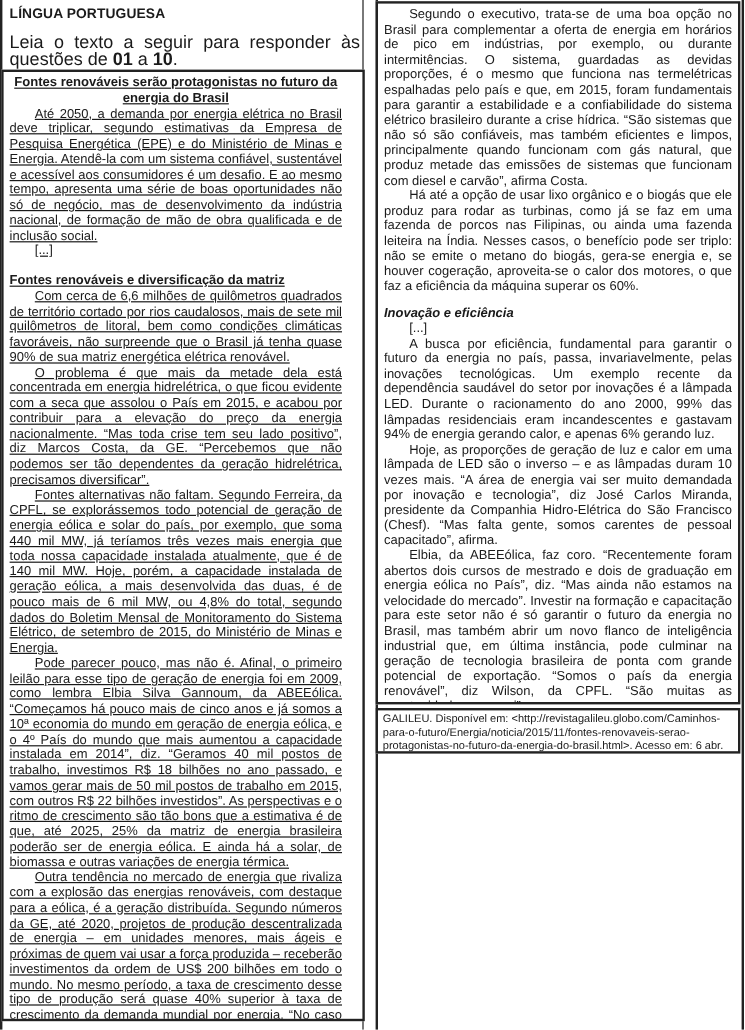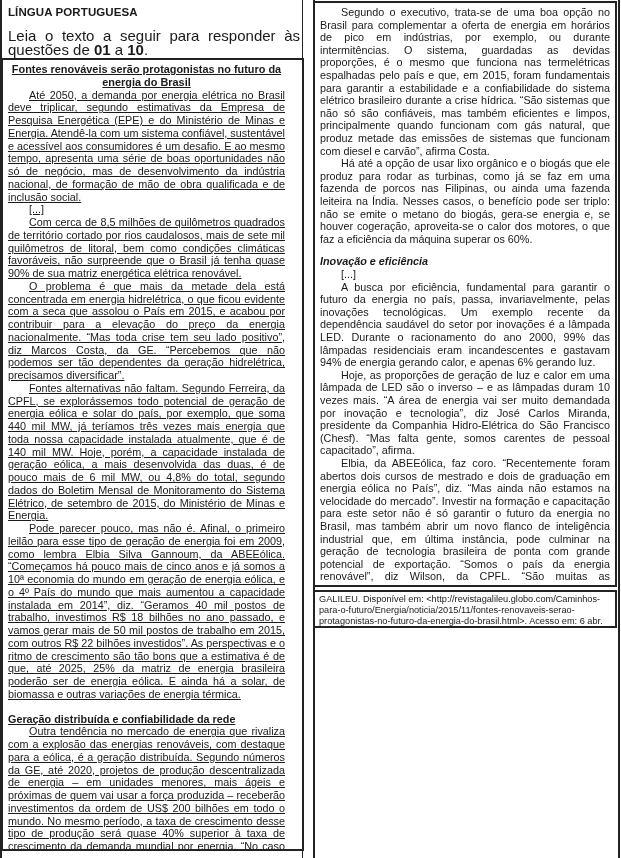--- a/index.html
+++ b/index.html
@@ -62,25 +62,25 @@
 <div id="header">
   <h1 id="section-title">LÍNGUA PORTUGUESA</h1>
   <p id="instruction"><span>Leia o texto a seguir para responder às questões de </span><b>01</b><span> a </span><b>10</b><span>.</span></p>
 </div>
 
 <div class="box" id="left-box">
   <h2 id="article-title">Fontes renováveis serão protagonistas no futuro da energia do Brasil</h2>
   <div>
       <p class="bp">Até 2050, a demanda por energia elétrica no Brasil deve triplicar, segundo estimativas da Empresa de Pesquisa Energética (EPE) e do Ministério de Minas e Energia. Atendê-la com um sistema confiável, sustentável e acessível aos consumidores é um desafio. E ao mesmo tempo, apresenta uma série de boas oportunidades não só de negócio, mas de desenvolvimento da indústria nacional, de formação de mão de obra qualificada e de inclusão social.</p>
       <p class="bp">[...]</p>
-      <p class="bp">Com cerca de 8,5 milhões de quilômetros quadrados de território cortado por rios caudalosos, mais de sete mil quilômetros de litoral, bem como condições climáticas favoráveis, não surpreende que o Brasil já tenha quase 90% de sua matriz energética elétrica renovável.</p>
+      <h3 class="bh">Fontes renováveis e diversificação da matriz</h3>
+      <p class="bp">Com cerca de 6,6 milhões de quilômetros quadrados de território cortado por rios caudalosos, mais de sete mil quilômetros de litoral, bem como condições climáticas favoráveis, não surpreende que o Brasil já tenha quase 90% de sua matriz energética elétrica renovável.</p>
       <p class="bp">O problema é que mais da metade dela está concentrada em energia hidrelétrica, o que ficou evidente com a seca que assolou o País em 2015, e acabou por contribuir para a elevação do preço da energia nacionalmente. “Mas toda crise tem seu lado positivo”, diz Marcos Costa, da GE. “Percebemos que não podemos ser tão dependentes da geração hidrelétrica, precisamos diversificar”.</p>
       <p class="bp">Fontes alternativas não faltam. Segundo Ferreira, da CPFL, se explorássemos todo potencial de geração de energia eólica e solar do país, por exemplo, que soma 440 mil MW, já teríamos três vezes mais energia que toda nossa capacidade instalada atualmente, que é de 140 mil MW. Hoje, porém, a capacidade instalada de geração eólica, a mais desenvolvida das duas, é de pouco mais de 6 mil MW, ou 4,8% do total, segundo dados do Boletim Mensal de Monitoramento do Sistema Elétrico, de setembro de 2015, do Ministério de Minas e Energia.</p>
       <p class="bp">Pode parecer pouco, mas não é. Afinal, o primeiro leilão para esse tipo de geração de energia foi em 2009, como lembra Elbia Silva Gannoum, da ABEEólica. “Começamos há pouco mais de cinco anos e já somos a 10ª economia do mundo em geração de energia eólica, e o 4º País do mundo que mais aumentou a capacidade instalada em 2014”, diz. “Geramos 40 mil postos de trabalho, investimos R$ 18 bilhões no ano passado, e vamos gerar mais de 50 mil postos de trabalho em 2015, com outros R$ 22 bilhões investidos”. As perspectivas e o ritmo de crescimento são tão bons que a estimativa é de que, até 2025, 25% da matriz de energia brasileira poderão ser de energia eólica. E ainda há a solar, de biomassa e outras variações de energia térmica.</p>
-      <h3 class="bh">Geração distribuída e confiabilidade da rede</h3>
       <p class="bp">Outra tendência no mercado de energia que rivaliza com a explosão das energias renováveis, com destaque para a eólica, é a geração distribuída. Segundo números da GE, até 2020, projetos de produção descentralizada de energia – em unidades menores, mais ágeis e próximas de quem vai usar a força produzida – receberão investimentos da ordem de US$ 200 bilhões em todo o mundo. No mesmo período, a taxa de crescimento desse tipo de produção será quase 40% superior à taxa de crescimento da demanda mundial por energia. “No caso das máquinas aeroderivadas, que chegam à potência nominal em apenas 10 minutos, podemos gerar entre 18 MW e 100 MW”, afirma Marcos Costa, da GE.</p>
     </div>
 </div>
 
 <div class="box" id="right-box">
   <div>
       <p class="bp">Segundo o executivo, trata-se de uma boa opção no Brasil para complementar a oferta de energia em horários de pico em indústrias, por exemplo, ou durante intermitências. O sistema, guardadas as devidas proporções, é o mesmo que funciona nas termelétricas espalhadas pelo país e que, em 2015, foram fundamentais para garantir a estabilidade e a confiabilidade do sistema elétrico brasileiro durante a crise hídrica. “São sistemas que não só são confiáveis, mas também eficientes e limpos, principalmente quando funcionam com gás natural, que produz metade das emissões de sistemas que funcionam com diesel e carvão”, afirma Costa.</p>
       <p class="bp">Há até a opção de usar lixo orgânico e o biogás que ele produz para rodar as turbinas, como já se faz em uma fazenda de porcos nas Filipinas, ou ainda uma fazenda leiteira na Índia. Nesses casos, o benefício pode ser triplo: não se emite o metano do biogás, gera-se energia e, se houver cogeração, aproveita-se o calor dos motores, o que faz a eficiência da máquina superar os 60%.</p>
       <h3 class="bh">Inovação e eficiência</h3>
       <p class="bp">[...]</p>

